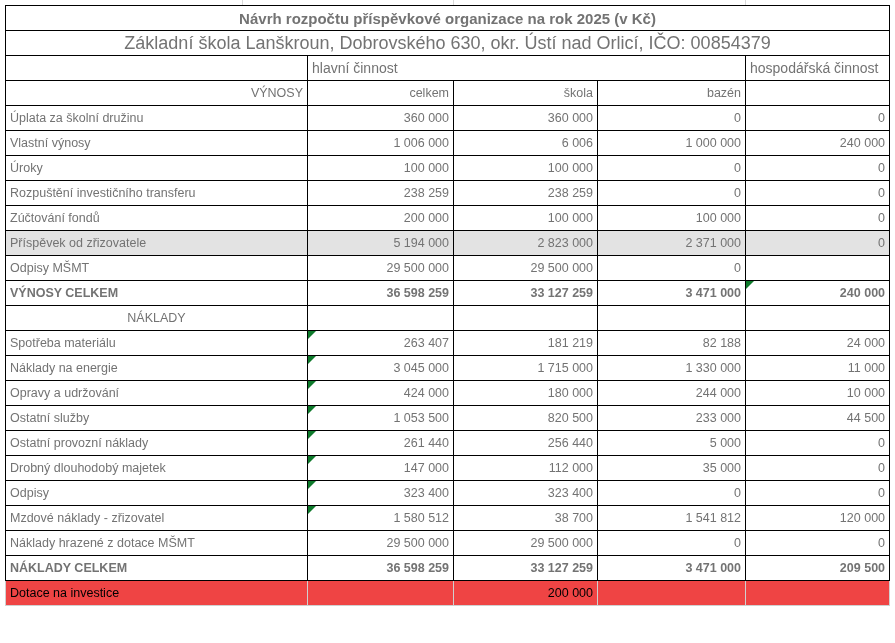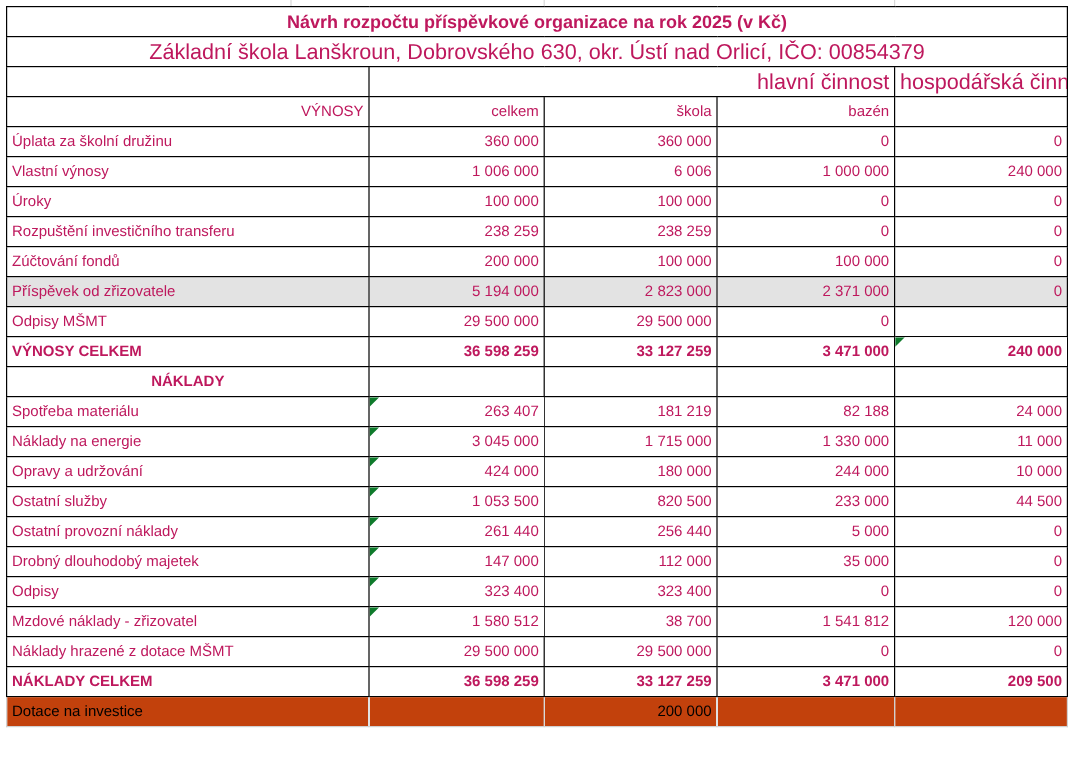--- a/index.html
+++ b/index.html
@@ -29,21 +29,21 @@
     left: 5px;
     top: 5px;
     width: 884px;
   }
 
   table.budget {
     border-collapse: collapse;
     table-layout: fixed;
     width: 884px;
     font-size: 12.5px;
-    color: #be185d;
+    color: #737373;
   }
 
   table.budget td {
     border: 1.6px solid #000000;
     padding: 0 4px;
     height: 24px;
     vertical-align: middle;
     background: #ffffff;
     overflow: hidden;
     white-space: nowrap;
@@ -64,35 +64,35 @@
     height: 28px;
   }
   .subtitle-cell {
     background: #ffffff;
     text-align: center;
     font-size: 18px;
     height: 35px;
   }
 
   .grp-head {
-    text-align: right;
-    font-size: 18px;
+    text-align: left;
+    font-size: 14px;
     height: 25px;
     background: #ffffff;
   }
   .colhead {
     background: #f7cbab;
     text-align: right;
     font-weight: normal;
     height: 25px;
   }
   .section-head {
     background: #f7cbab;
     text-align: center;
-    font-weight: bold;
+    font-weight: normal;
     height: 25px;
   }
 
   .num {
     text-align: right;
     font-size: 12.5px;
   }
   .lbl {
     text-align: left;
     font-size: 12.5px;
@@ -120,21 +120,21 @@
     width: 884px;
     font-size: 12.5px;
     color: #000000;
   }
   table.tail td {
     border: 1px solid #d0d0d0;
     border-top: none;
     padding: 0 4px;
     height: 24px;
     vertical-align: middle;
-    background: #c2410c;
+    background: #ef4444;
     white-space: nowrap;
     overflow: hidden;
   }
 </style>
 </head>
 <body>
 
 <div class="gridline-v" style="left:242px;"></div>
 <div class="gridline-v" style="left:453px;"></div>
 <div class="gridline-v" style="left:745px;"></div>

